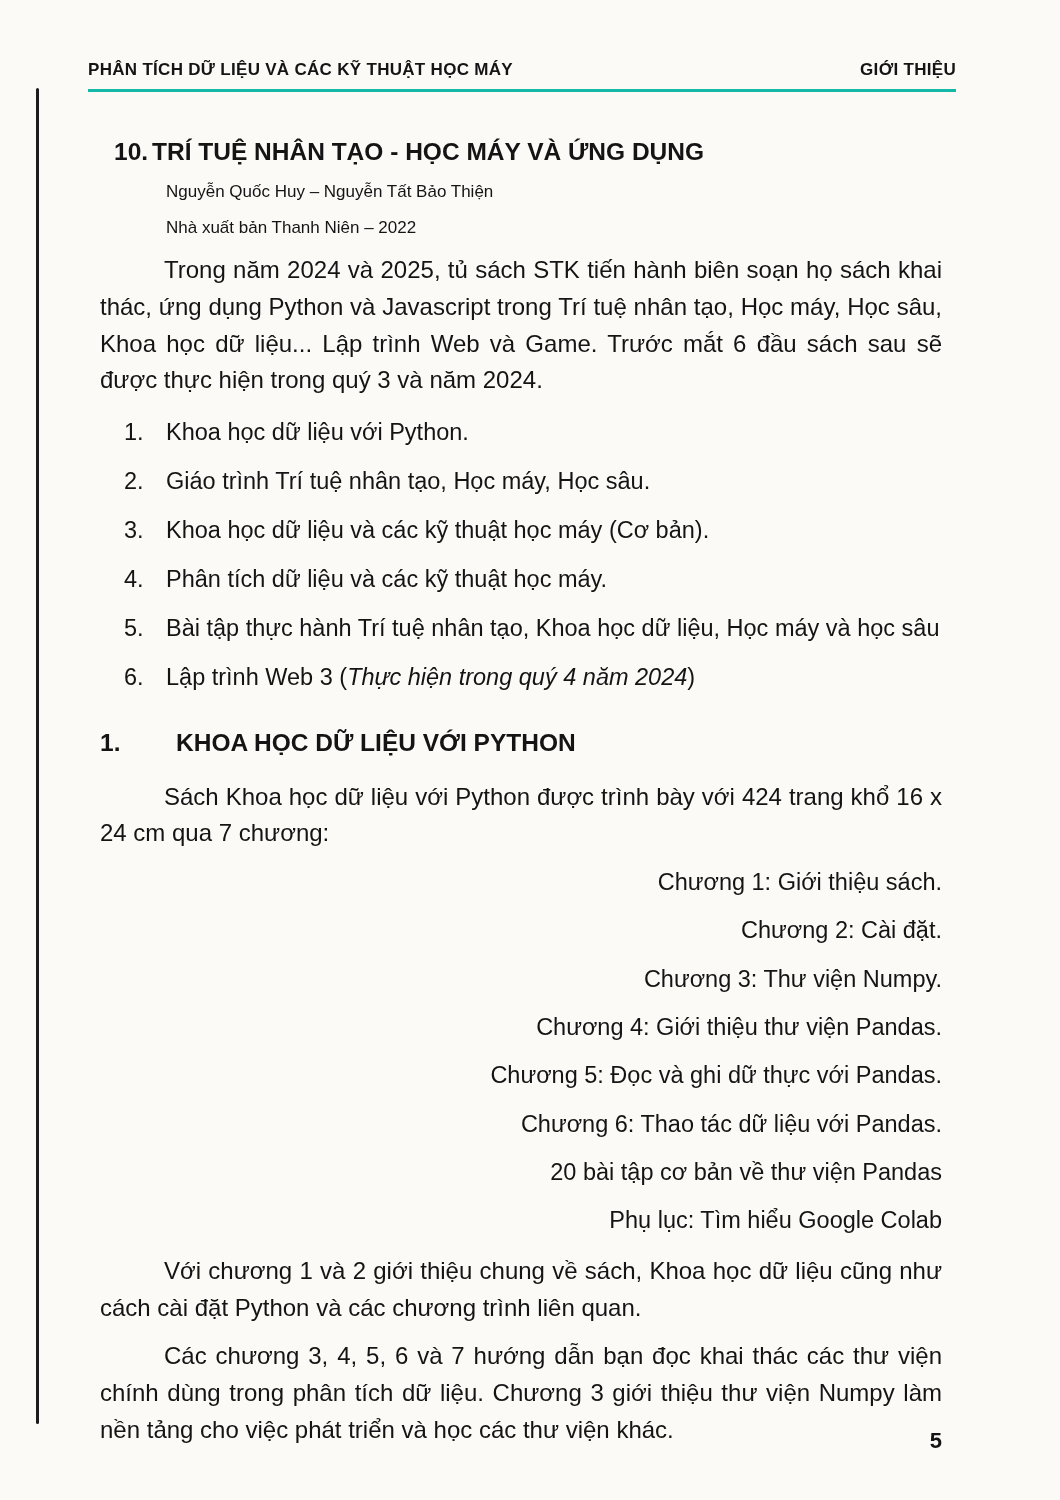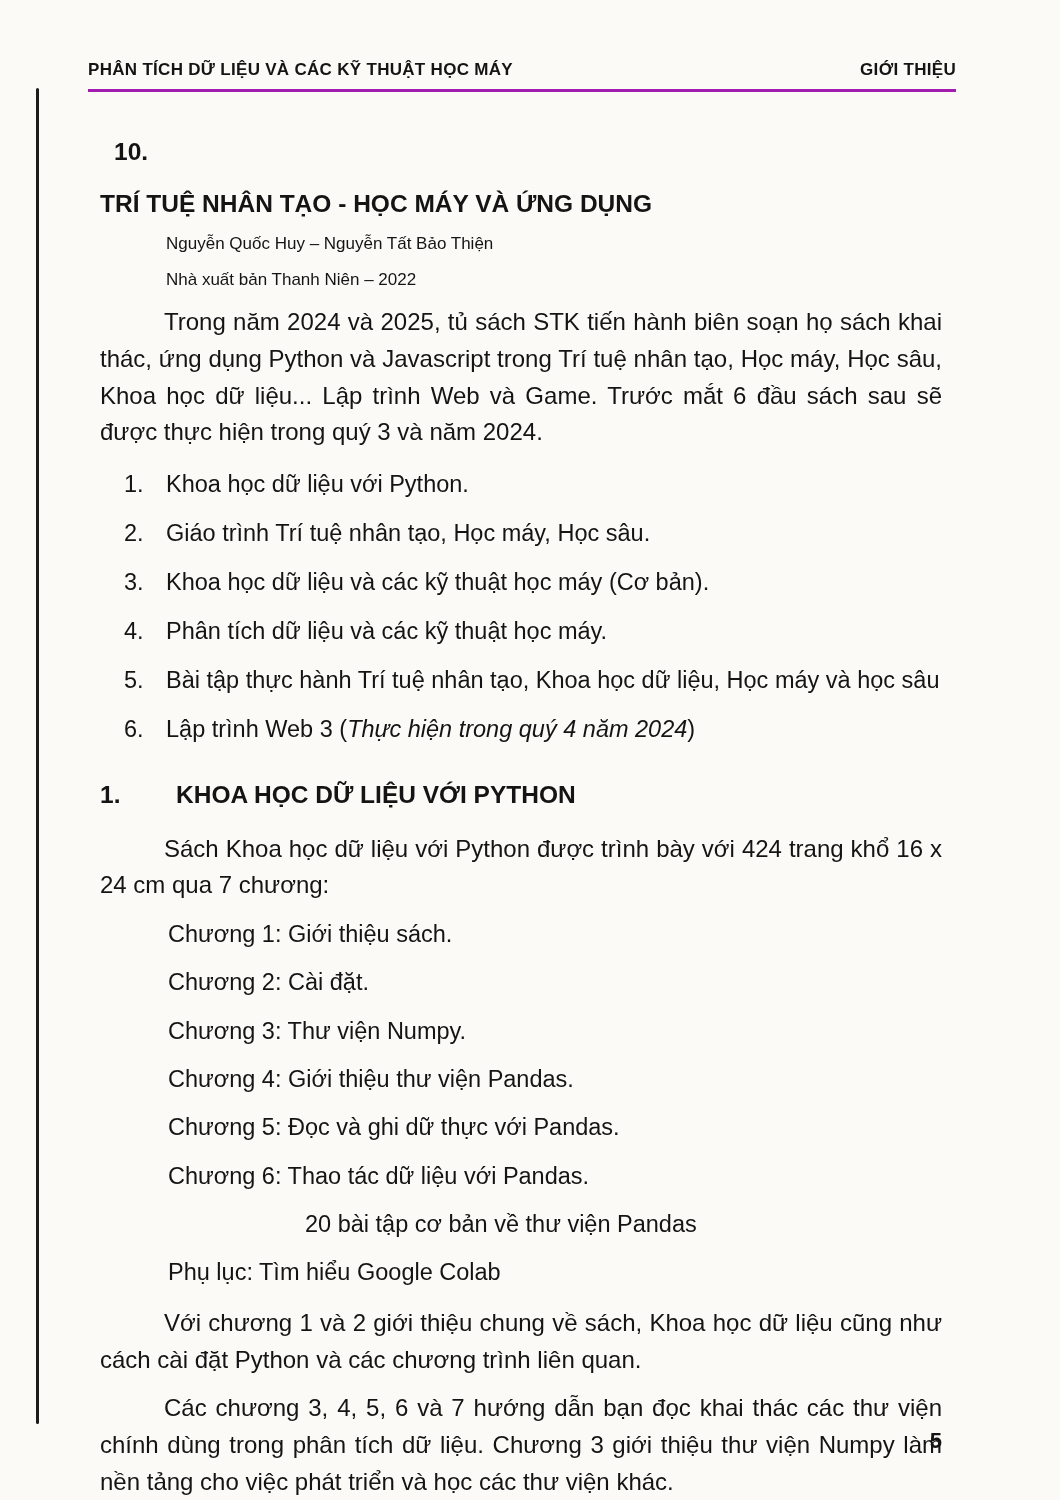--- a/index.html
+++ b/index.html
@@ -33,35 +33,34 @@
     left: 88px;
     right: 104px;
     top: 60px;
     display: flex;
     justify-content: space-between;
     align-items: flex-end;
     font-weight: bold;
     font-size: 17px;
     letter-spacing: 0.3px;
     padding-bottom: 9px;
-    border-bottom: 3px solid #a21caf;
+    border-bottom: 3px solid #14b8a6;
   }
   .content {
     position: absolute;
     left: 100px;
     right: 118px;
     top: 130px;
   }
   .entry-heading {
     display: flex;
     font-weight: bold;
     font-size: 24.5px;
     margin-top: 8px;
     margin-bottom: 14px;
-    flex-direction: column;
   }
   .entry-heading .num {
     width: 52px;
     flex: 0 0 52px;
     padding-left: 14px;
     box-sizing: border-box;
   }
   .meta-line {
     margin: 0 0 12px 66px;
     font-size: 17px;
@@ -99,20 +98,21 @@
     font-size: 24.5px;
     margin-top: 34px;
     margin-bottom: 22px;
   }
   .section-heading .num {
     flex: 0 0 76px;
     width: 76px;
   }
   .chapters {
     margin: 14px 0 10px 0;
+    text-align: right;
   }
   .chapter-line {
     font-size: 23.5px;
     line-height: 1.42;
     margin: 0 0 15px 68px;
   }
   .chapter-line.sub {
     margin-left: 205px;
   }
   .page-number {

